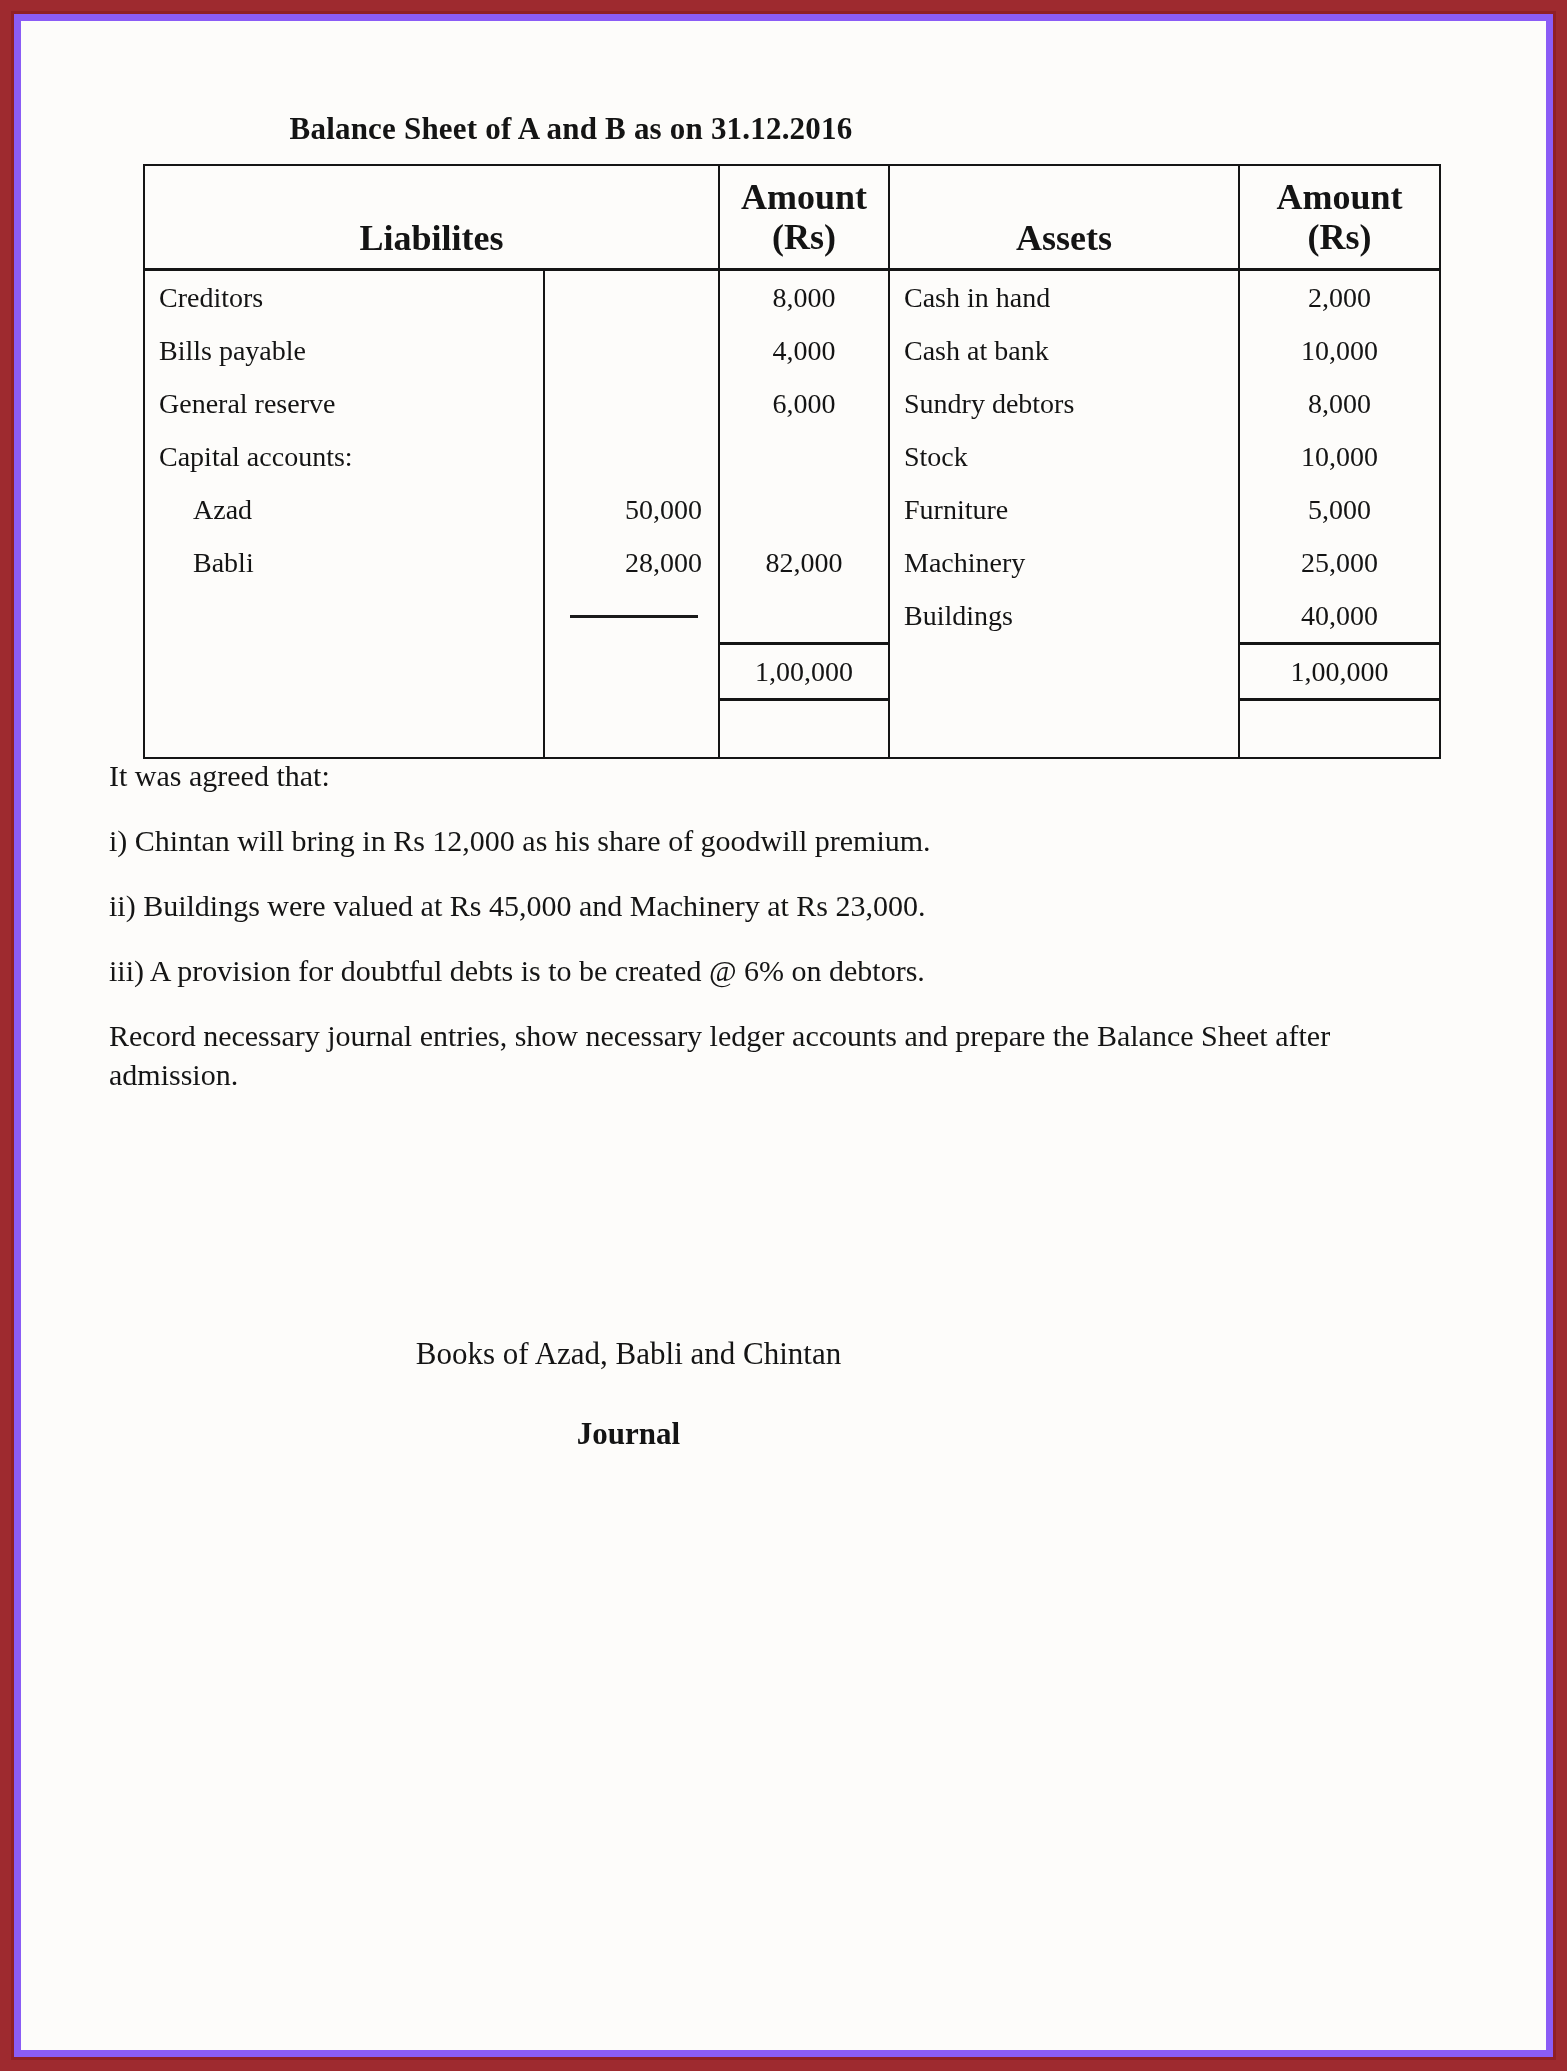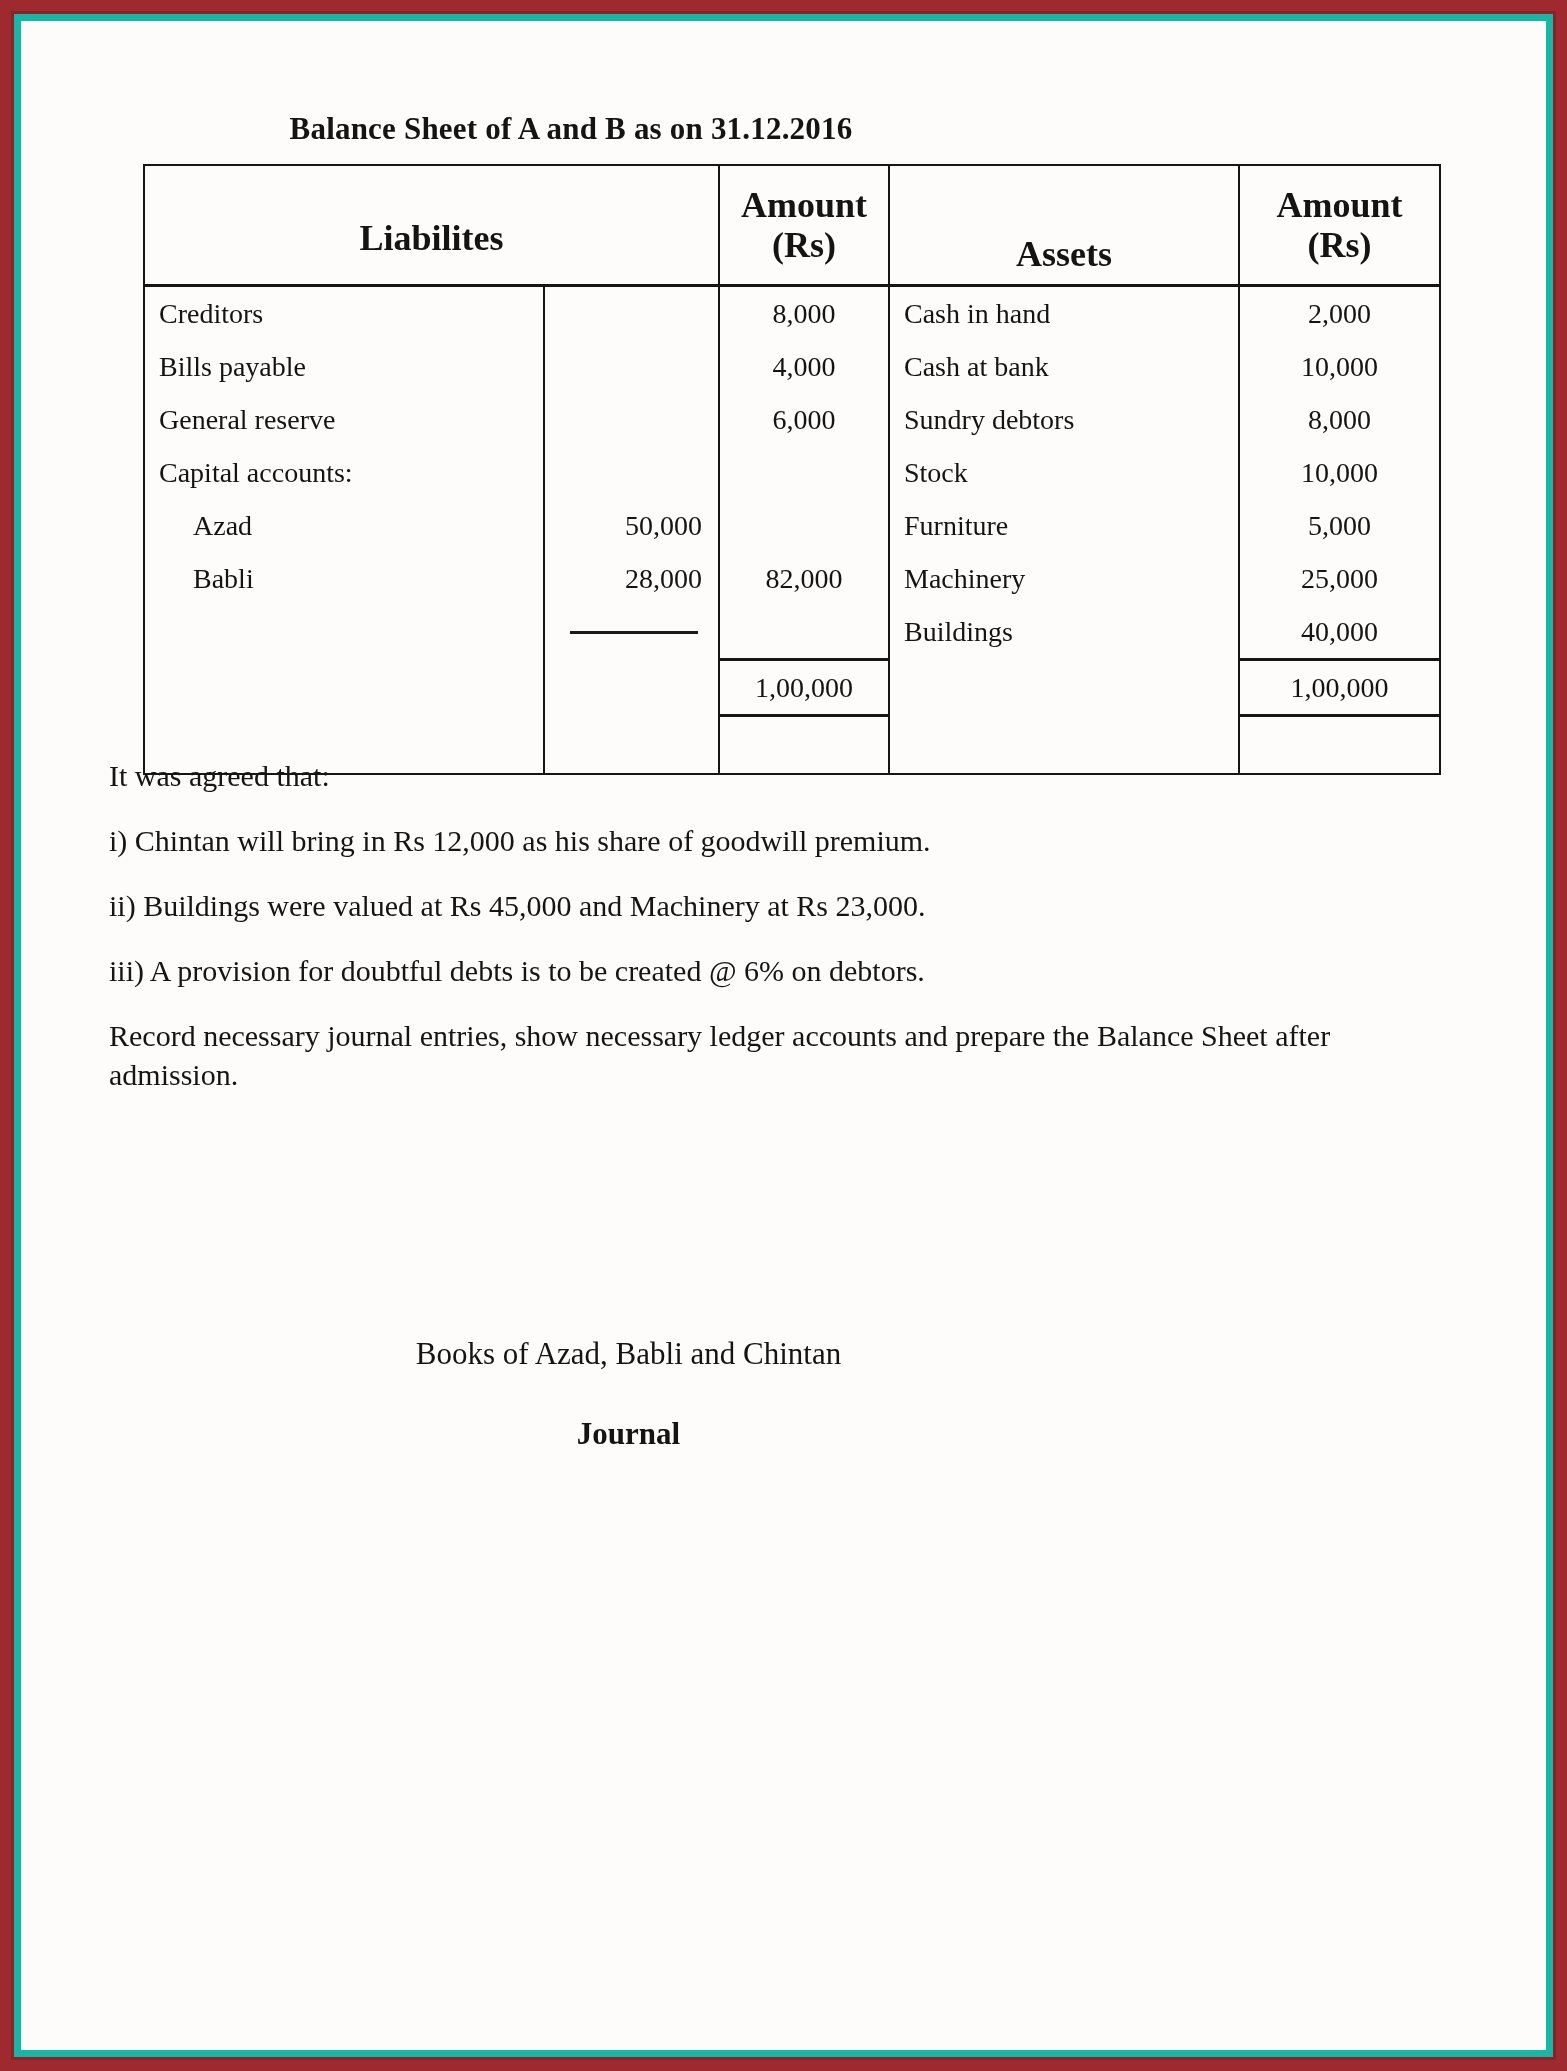--- a/index.html
+++ b/index.html
@@ -23,21 +23,21 @@
     height: 2071px;
     box-sizing: border-box;
     background: #9e2a2f;
     padding: 11px;
   }
   .page-frame-inner {
     width: 100%;
     height: 100%;
     box-sizing: border-box;
     border: 3px solid #8f2026;
-    background: #14b8a6;
+    background: #8b5cf6;
     padding: 7px;
   }
   .page-sheet {
     position: relative;
     width: 100%;
     height: 100%;
     box-sizing: border-box;
     background: #fdfcfa;
     overflow: hidden;
   }
@@ -89,21 +89,21 @@
   .col-assets    { width: 350px; }
   .col-assetsamt { width: 201px; }
 
   .bs thead th {
     font-weight: bold;
     text-align: center;
     height: 92px;
     font-size: 36px;
     line-height: 1.12;
   }
-  .bs thead th.hd-liab { vertical-align: bottom; padding-bottom: 26px; }
+  .bs thead th.hd-liab { vertical-align: bottom; padding-bottom: 10px; }
   .bs thead th.hd-assets { vertical-align: bottom; padding-bottom: 10px; margin-left: 20px; }
   .bs thead th.hd-amt { vertical-align: middle; }
 
   .bs tbody td {
     height: 53px;
     border-top: none;
     border-bottom: none;
   }
   .bs tbody tr td.cell-text {
     padding-left: 14px;

